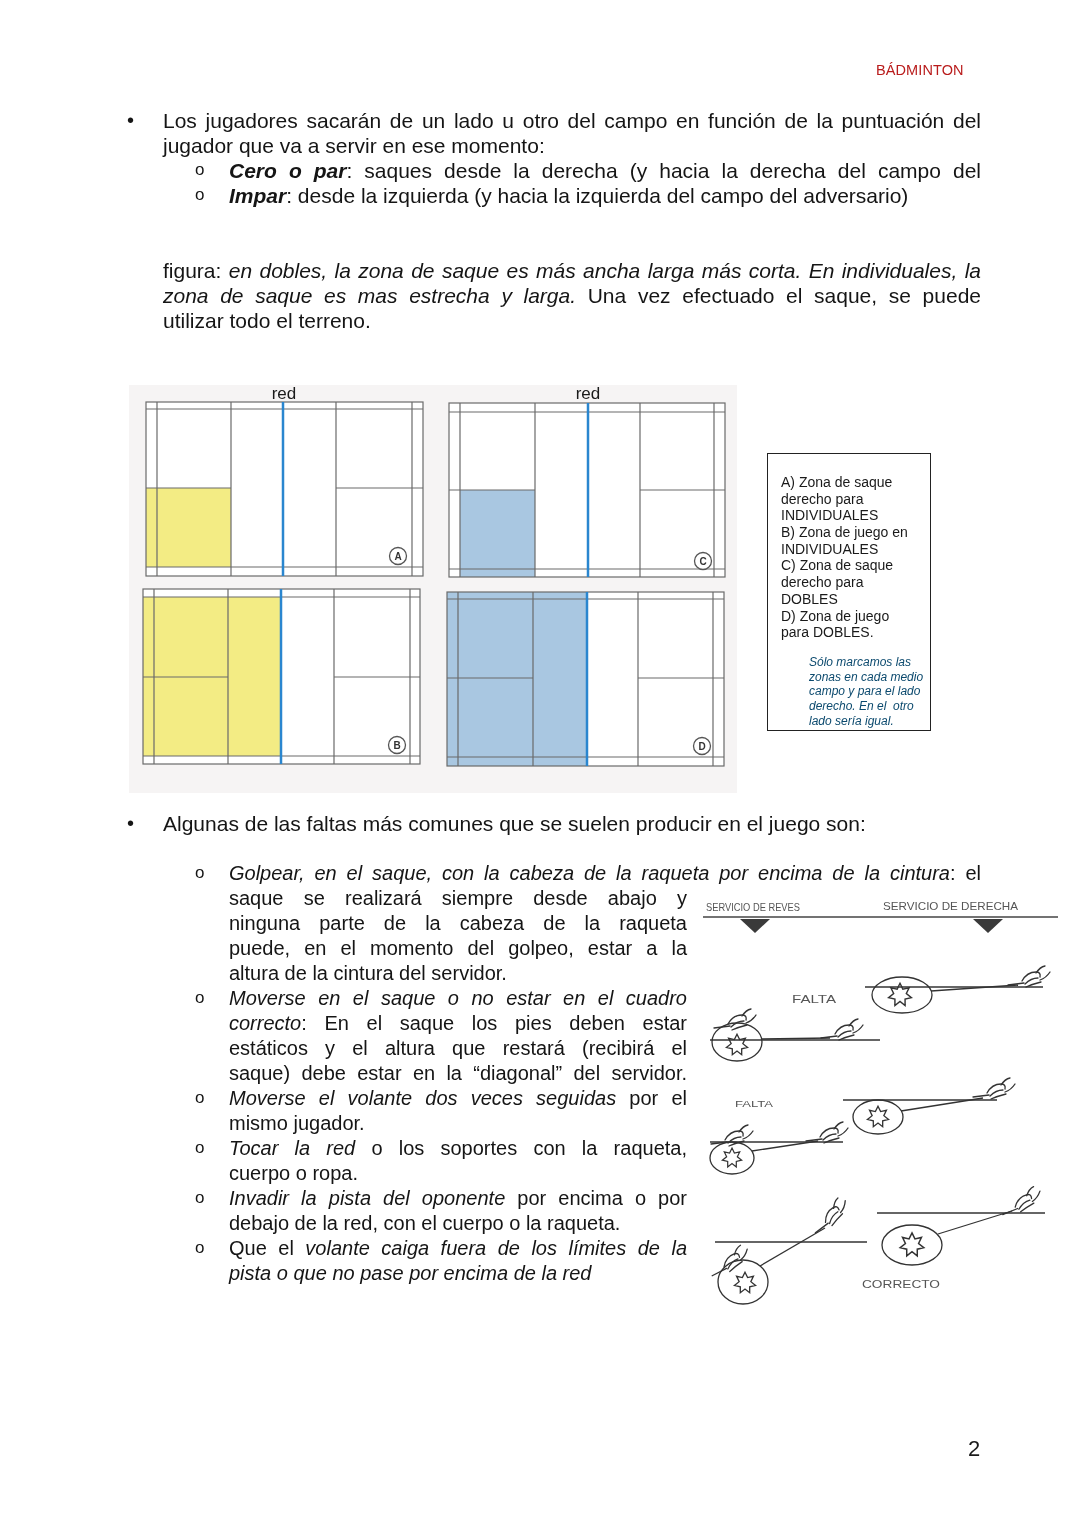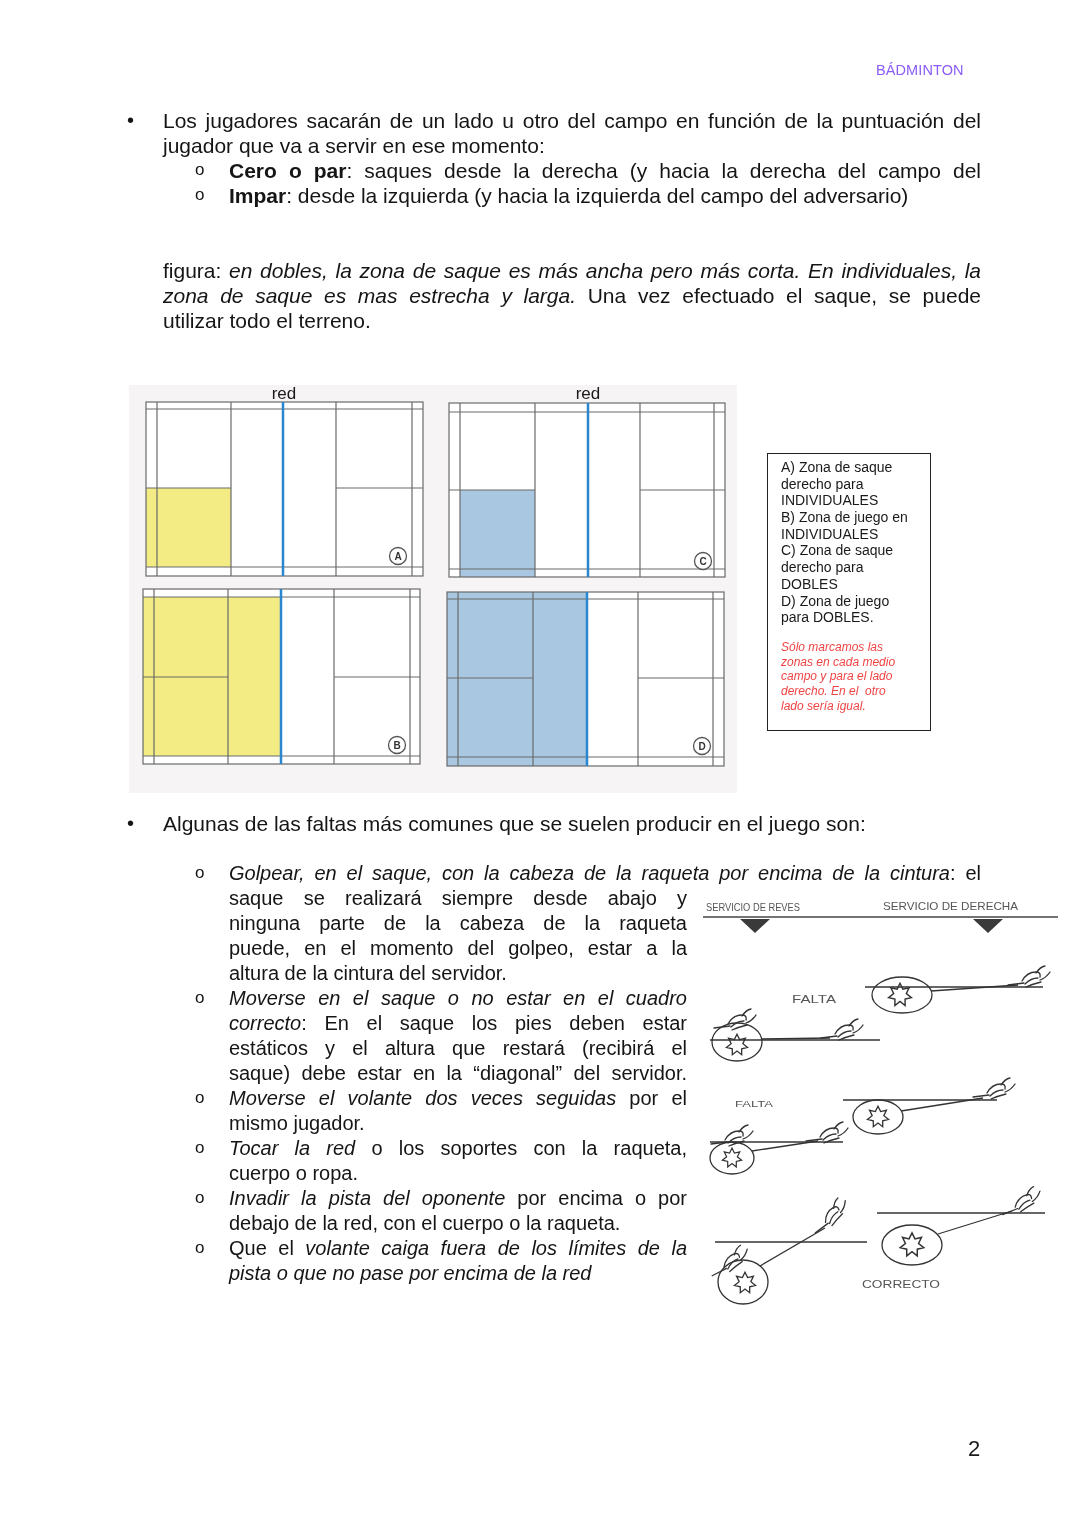--- a/index.html
+++ b/index.html
@@ -9,39 +9,39 @@
     font-family: "Liberation Sans", sans-serif;
   }
   .abs { position: absolute; }
   .block { position: absolute; left: 0; width: 1080px; }
   .line { position: relative; height: 25px; line-height: 25px; }
   .j { text-align: justify; text-align-last: justify; }
   .f21 { font-size: 21px; }
   .f20 { font-size: 20px; }
   .it { font-style: italic; }
   .b { font-weight: normal; }
-  .bi { font-weight: bold; }
+  .bi { font-weight: bold; font-style: italic; }
   .w-full { margin-left: 163px; width: 818px; }
   .w-sub { margin-left: 229px; width: 752px; }
   .w-narrow { margin-left: 229px; width: 458px; }
   .bullet { position: absolute; left: -36px; top: 0; font-size: 20px; }
   .marker { position: absolute; left: -34px; top: -1px; font-size: 17px; }
   .indent { text-indent: 33px; }
 
-  .header-title { left: 876px; top: 62px; font-size: 14.5px; letter-spacing: 0.1px; color: #8b5cf6; text-align: center; }
+  .header-title { left: 876px; top: 62px; font-size: 14.5px; letter-spacing: 0.1px; color: #b91c1c; text-align: center; }
 
   .figure { left: 129px; top: 385px; }
 
   .legend {
     left: 767px; top: 453px; width: 164px; height: 278px; box-sizing: border-box;
-    border: 1.5px solid #222; padding: 5px 0 0 13px; background: #fff;
+    border: 1.5px solid #222; padding: 20px 0 0 13px; background: #fff;
   }
   .legend-line { font-size: 14px; line-height: 16.7px; height: 16.7px; white-space: nowrap; color: #1a1a1a; }
   .legend-note { margin-top: 14px; }
-  .legend-note-line { font-size: 12px; line-height: 14.7px; height: 14.7px; font-style: italic; white-space: pre; color: #ef4444; }
+  .legend-note-line { font-size: 12px; line-height: 14.7px; height: 14.7px; font-style: italic; white-space: pre; color: #0c4a6e; margin-left: 28px; }
 
   .illustration { left: 700px; top: 885px; }
 
   .page-number { left: 968px; top: 1436px; font-size: 22px; color: #1a1a1a; }
 </style>
 </head>
 <body>
 
 <div class="page">
 
@@ -60,21 +60,21 @@
       <span class="bi">Cero o par</span><span>: saques desde la derecha (y hacia la derecha del campo del</span>
     </div>
     <div class="line f21 w-sub">
       <span class="marker">o</span>
       <span class="bi">Impar</span><span>: desde la izquierda (y hacia la izquierda del campo del adversario)</span>
     </div>
   </div>
 
   <div class="block" style="top:257.5px;">
     <div class="line j f21 w-full">
-      <span>figura: </span><span class="it">en dobles, la zona de saque es más ancha pero más corta. En individuales, la</span>
+      <span>figura: </span><span class="it">en dobles, la zona de saque es más ancha larga más corta. En individuales, la</span>
     </div>
     <div class="line j f21 w-full">
       <span class="it">zona de saque es mas estrecha y larga.</span><span> Una vez efectuado el saque, se puede</span>
     </div>
     <div class="line f21 w-full">
       <span>utilizar todo el terreno.</span>
     </div>
   </div>
 
   <svg class="abs figure" width="608" height="408" viewBox="0 0 608 408">

